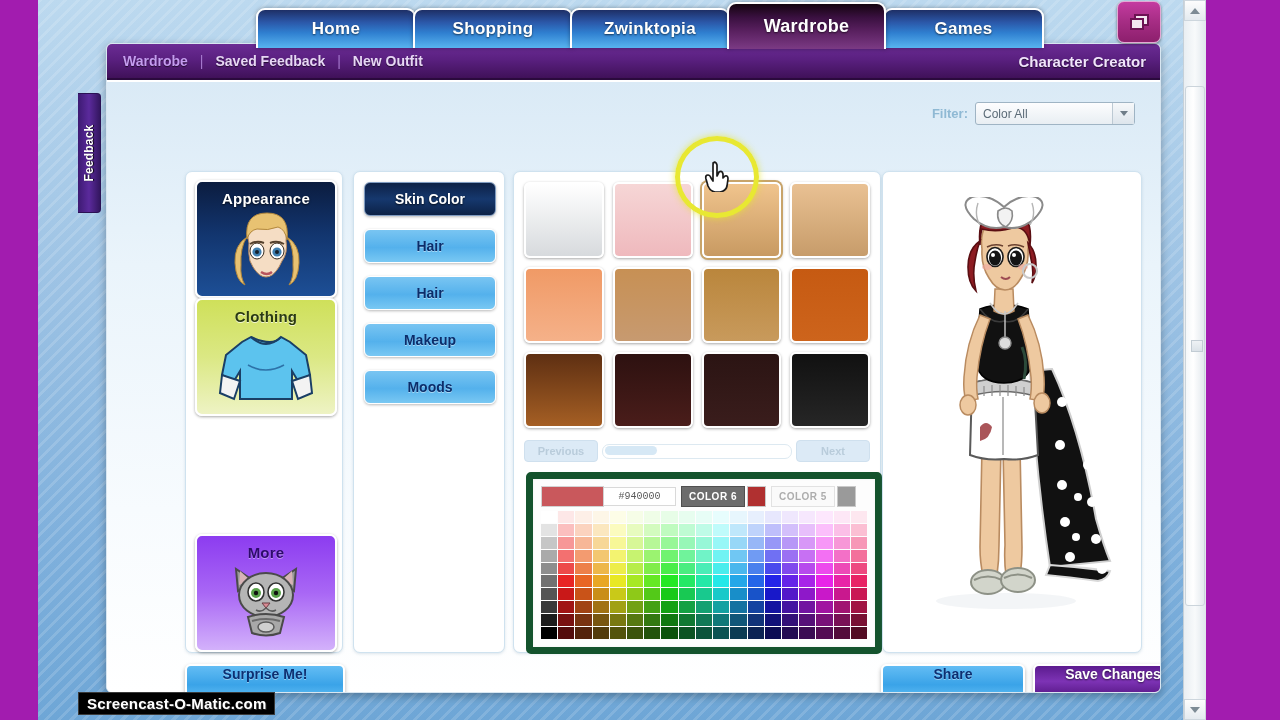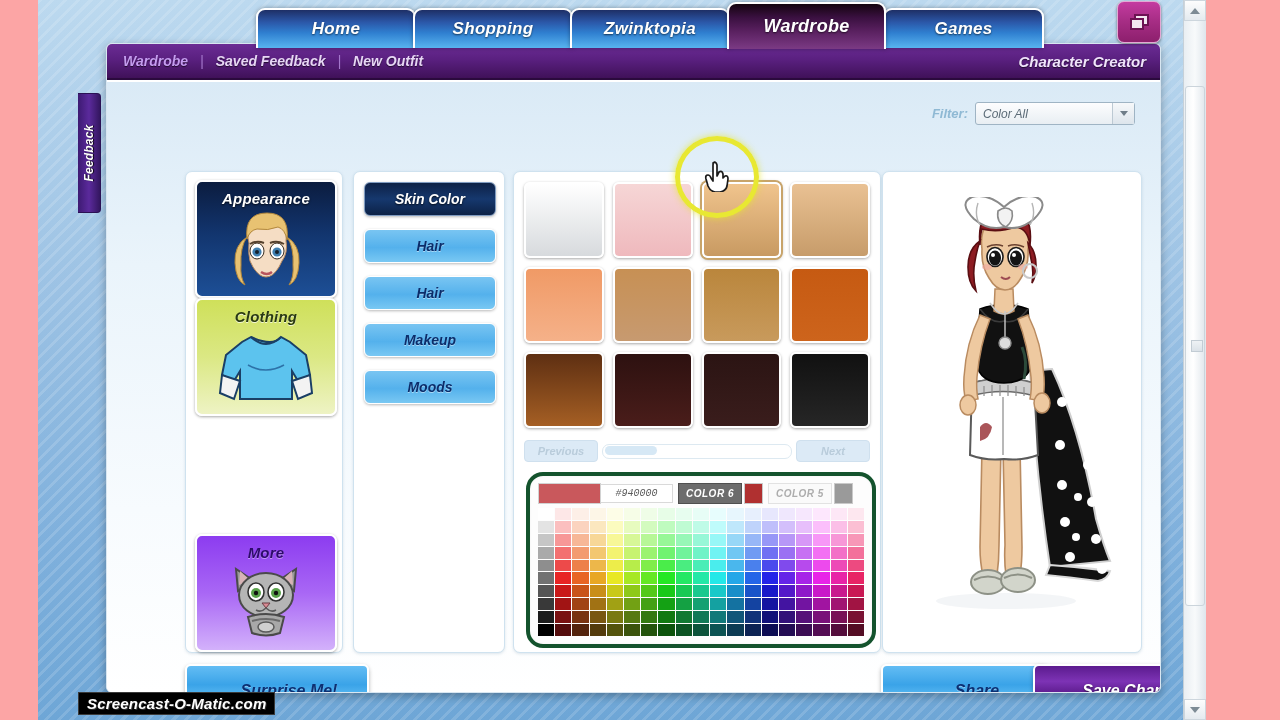--- a/index.html
+++ b/index.html
@@ -1,18 +1,18 @@
 <!DOCTYPE html>
 <html><head>
 <meta charset="utf-8">
 <style>
   html,body{margin:0;padding:0;background:#000;}
   body{width:1280px;height:720px;overflow:hidden;font-family:"Liberation Sans",sans-serif;}
 
-  #screen{position:relative;width:1280px;height:720px;background:#fca5a5;font-style:italic;}
+  #screen{position:relative;width:1280px;height:720px;background:#a21caf;}
 
   
   #page{position:absolute;left:38px;top:0;width:1167px;height:720px;
         background:linear-gradient(180deg,#bcd9ef 0%,#9cc2e4 40%,#7fb0dc 75%,#6ea6d6 100%);
         overflow:hidden;}
   #page:before{content:"";position:absolute;inset:0;
         background:repeating-linear-gradient(135deg,rgba(255,255,255,.14) 0 3px,rgba(255,255,255,0) 3px 9px);
         pointer-events:none;}
 
   
@@ -132,21 +132,21 @@
 
   
   #pager{position:absolute;left:10px;top:268px;width:346px;height:22px;display:flex;align-items:center;gap:4px;}
   .pgbtn{width:72px;height:20px;border-radius:4px;background:#dceaf6;border:1px solid #cfe0ee;
       display:flex;align-items:center;justify-content:center;color:#b9ccdb;font-size:11px;font-weight:bold;cursor:pointer;}
   #pgtrack{flex:1;height:13px;border-radius:7px;background:#ffffff;border:1px solid #dde9f1;position:relative;}
   #pgthumb{position:absolute;left:2px;top:1px;width:52px;height:9px;border-radius:6px;background:#d6e8f5;}
 
   
   #colorbox{position:absolute;left:12px;top:300px;width:342px;height:168px;
-      background:#fdfdfd;border:4px solid #14532d;border-radius:17px;box-shadow:inset 0 0 3px rgba(0,0,0,.05);}
+      background:#fdfdfd;border:7px solid #14532d;border-radius:5px;box-shadow:inset 0 0 3px rgba(0,0,0,.05);}
   #colorhead{position:absolute;left:8px;top:7px;width:326px;height:20px;display:flex;align-items:center;}
   #curswatch{width:61px;height:19px;border:1px solid #d2d2d2;}
   #hexval{width:72px;height:19px;box-sizing:border-box;border:1px solid #d9d9d9;border-left:none;
       display:flex;align-items:center;justify-content:center;background:#fff;
       font-family:"Liberation Mono",monospace;font-size:10px;color:#5a5a5a;}
   .cslot{display:flex;align-items:center;margin-left:5px;}
   .ctag{height:19px;padding:0 7px;display:flex;align-items:center;
       font-size:10px;font-weight:bold;letter-spacing:.5px;cursor:pointer;}
   .ctag.on{background:#6c6c6c;color:#ffffff;border:1px solid #4f4f4f;}
   .ctag.off{background:#fafafa;color:#adadad;border:1px solid #e2e2e2;}
@@ -154,23 +154,23 @@
   #palette{position:absolute;left:8px;top:32px;width:326px;height:128px;
       display:grid;grid-template-columns:repeat(19,1fr);grid-template-rows:repeat(10,1fr);gap:1px;}
   #palette div{cursor:pointer;}
 
   
   #avatarwrap{position:absolute;left:0;top:0;width:100%;height:100%;
       display:flex;align-items:center;justify-content:center;}
 
   
   .bbtn{position:absolute;height:34px;border-radius:6px;
-      display:flex;align-items:flex-end;justify-content:center;
-      font-size:16px;font-weight:bold;cursor:pointer;
-      border:2px solid #ffffff;box-shadow:0 2px 4px rgba(0,0,0,.3);padding-left:24px;}
+      display:flex;align-items:flex-start;justify-content:center;
+      font-size:14px;font-weight:bold;cursor:pointer;
+      border:2px solid #ffffff;box-shadow:0 2px 4px rgba(0,0,0,.3);}
   .bbtn.blue{background:linear-gradient(180deg,#63bdf4 0%,#3aa3e8 55%,#63c0f5 100%);
       color:#0c2f72;text-shadow:0 1px 0 rgba(255,255,255,.4);}
   .bbtn.purple{background:linear-gradient(180deg,#5b1b8e 0%,#7d33b5 45%,#4d1079 100%);
       color:#ffffff;text-shadow:0 1px 2px rgba(0,0,0,.6);}
   #surprise{left:78px;top:582px;width:156px;}
   #share{left:774px;top:582px;width:140px;}
   #savechanges{left:926px;top:582px;width:156px;}
 
   
   #clickring{position:absolute;left:637px;top:136px;width:74px;height:72px;

